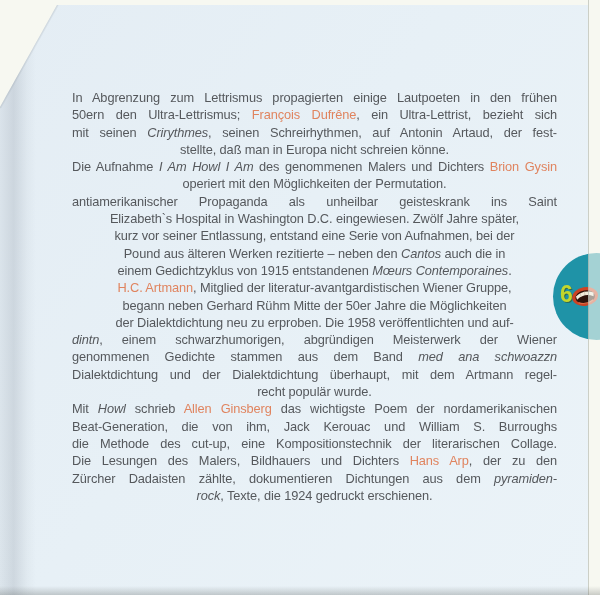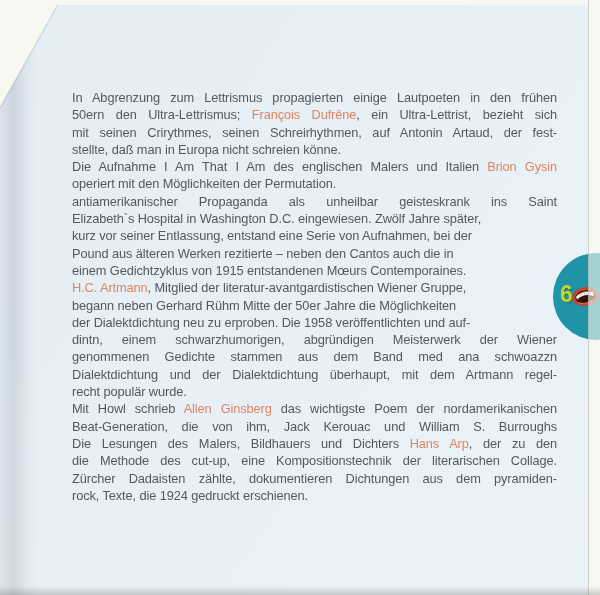--- a/index.html
+++ b/index.html
@@ -33,23 +33,23 @@
     background: linear-gradient(180deg, rgba(130,140,150,0.38), rgba(130,140,150,0));
   }
 
   
   .article {
     position: absolute; left: 72px; top: 84px; width: 485px;
     font-size: 12.8px; line-height: 17.3px;
     color: var(--text, #55585c);
     letter-spacing: -0.1px;
   }
-  .line { width: 100%; }
+  .line { width: 100%; text-align: center; }
   .line.just { text-align: justify; text-align-last: justify; text-justify: inter-word; }
-  .article .i { }
+  .article .i { font-style: italic; }
   .article .a { color: var(--accent, #e0845f); }
 
   
   .badge {
     position: absolute; left: 553px; top: 253px; width: 87px; height: 87px;
     border-radius: 50%;
     background: var(--badge-teal, #1f93a7);
     z-index: 2;
   }
   .badge-number {
@@ -80,38 +80,38 @@
 <div class="stage">
 
   <div class="page">
     <div class="spine-shadow"></div>
     <div class="corner-shadow"></div>
     <div class="article">
         <div class="line just"><span>In Abgrenzung zum Lettrismus propagierten einige Lautpoeten in den frühen</span></div>
         <div class="line just"><span>50ern den Ultra-Lettrismus; </span><span class="a">François Dufrêne</span><span>, ein Ultra-Lettrist, bezieht sich</span></div>
         <div class="line just"><span>mit seinen </span><span class="i">Crirythmes</span><span>, seinen Schreirhythmen, auf Antonin Artaud, der fest-</span></div>
         <div class="line"><span>stellte, daß man in Europa nicht schreien könne.</span></div>
-        <div class="line just"><span>Die Aufnahme </span><span class="i">I Am That I Am</span><span> des englischen Malers und Italien </span><span class="a">Brion Gysin</span></div>
+        <div class="line just"><span>Die Aufnahme </span><span class="i">I Am Howl I Am</span><span> des genommenen Malers und Dichters </span><span class="a">Brion Gysin</span></div>
         <div class="line"><span>operiert mit den Möglichkeiten der Permutation.</span></div>
         <div class="line just"><span>antiamerikanischer Propaganda als unheilbar geisteskrank ins Saint</span></div>
         <div class="line"><span>Elizabeth`s Hospital in Washington D.C. eingewiesen. Zwölf Jahre später,</span></div>
         <div class="line"><span>kurz vor seiner Entlassung, entstand eine Serie von Aufnahmen, bei der</span></div>
         <div class="line"><span>Pound aus älteren Werken rezitierte – neben den </span><span class="i">Cantos</span><span> auch die in</span></div>
         <div class="line"><span>einem Gedichtzyklus von 1915 entstandenen </span><span class="i">Mœurs Contemporaines</span><span>.</span></div>
         <div class="line"><span class="a">H.C. Artmann</span><span>, Mitglied der literatur-avantgardistischen Wiener Gruppe,</span></div>
         <div class="line"><span>begann neben Gerhard Rühm Mitte der 50er Jahre die Möglichkeiten</span></div>
         <div class="line"><span>der Dialektdichtung neu zu erproben. Die 1958 veröffentlichten und auf-</span></div>
         <div class="line just"><span class="i">dintn</span><span>, einem schwarzhumorigen, abgründigen Meisterwerk der Wiener</span></div>
         <div class="line just"><span>genommenen Gedichte stammen aus dem Band </span><span class="i">med ana schwoazzn</span></div>
         <div class="line just"><span>Dialektdichtung und der Dialektdichtung überhaupt, mit dem Artmann regel-</span></div>
         <div class="line"><span>recht populär wurde.</span></div>
         <div class="line just"><span>Mit </span><span class="i">Howl</span><span> schrieb </span><span class="a">Allen Ginsberg</span><span> das wichtigste Poem der nordamerikanischen</span></div>
         <div class="line just"><span>Beat-Generation, die von ihm, Jack Kerouac und William S. Burroughs</span></div>
+        <div class="line just"><span>die Methode des cut-up, eine Kompositionstechnik der literarischen Collage.</span></div>
         <div class="line just"><span>Die Lesungen des Malers, Bildhauers und Dichters </span><span class="a">Hans Arp</span><span>, der zu den</span></div>
-        <div class="line just"><span>die Methode des cut-up, eine Kompositionstechnik der literarischen Collage.</span></div>
         <div class="line just"><span>Zürcher Dadaisten zählte, dokumentieren Dichtungen aus dem </span><span class="i">pyramiden-</span></div>
         <div class="line"><span class="i">rock</span><span>, Texte, die 1924 gedruckt erschienen.</span></div>
       </div>
   </div>
 
   <div class="badge">
     <span class="badge-number">6</span>
     <span class="mouth">
       <svg width="28" height="28" viewBox="0 0 28 28">
         <g transform="rotate(-9 14 14)">

